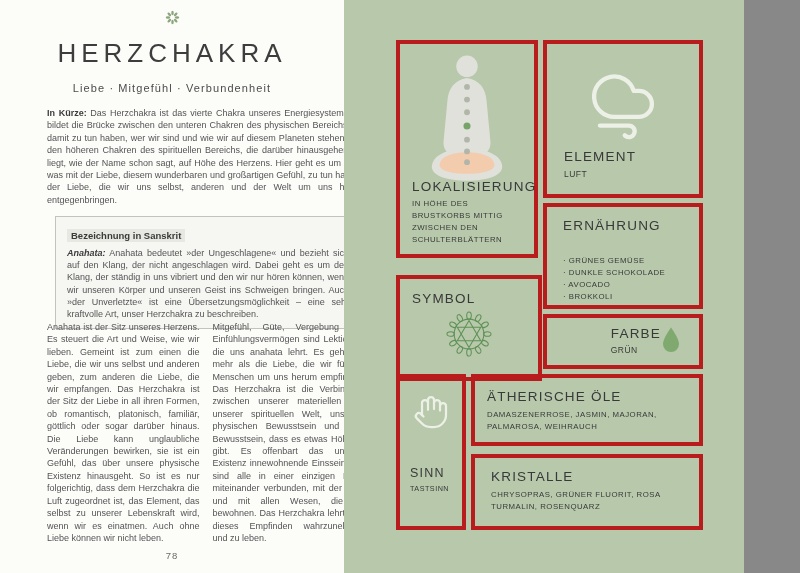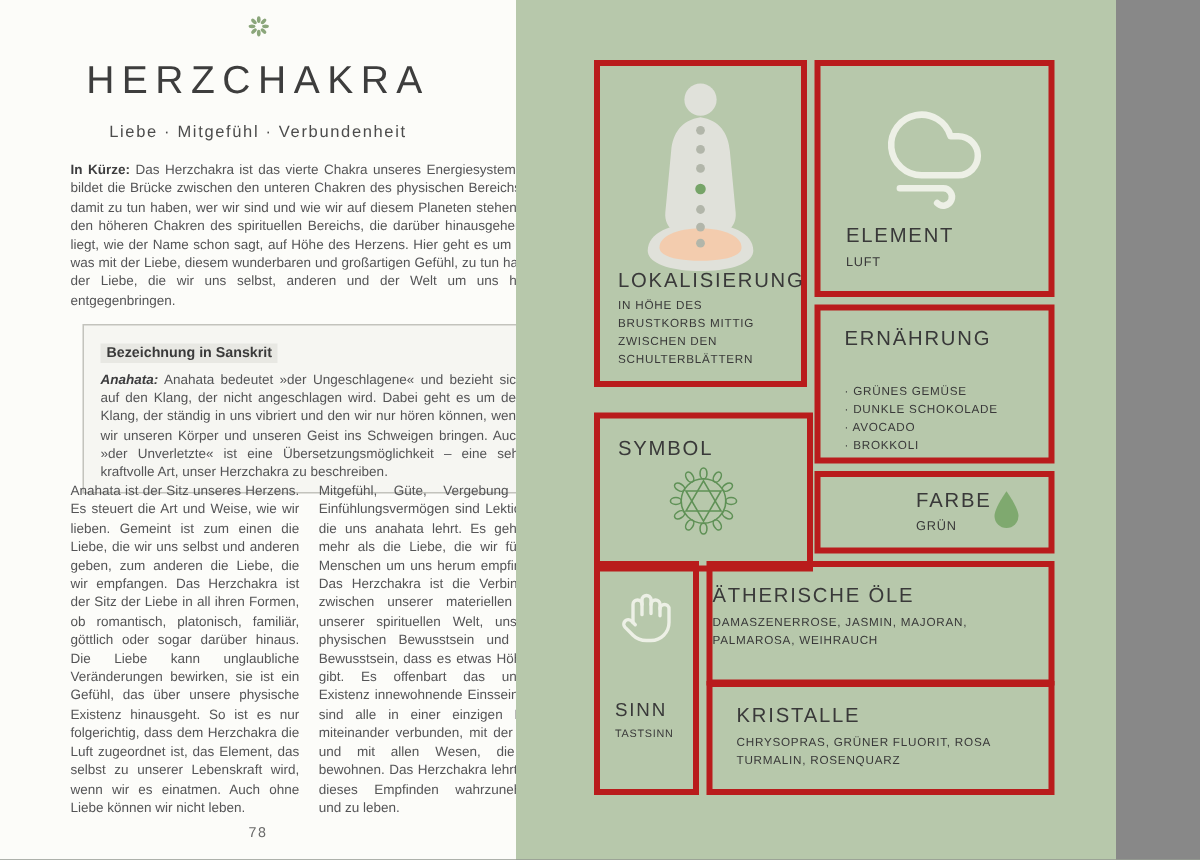--- a/index.html
+++ b/index.html
@@ -59,21 +59,21 @@
   .box-color{
     left:199px;top:314px;width:160px;height:55px;
     display:flex;align-items:center;justify-content:flex-end;padding:0 18px 0 17px;
   }
   .box-color .box-sub{margin-top:3px;font-size:8.5px;}
   .box-sense{left:52px;top:374px;width:70px;height:156px;}
   .hand-wrap{text-align:center;padding-top:16px;}
   .sense-bottom{position:absolute;left:10px;right:4px;bottom:32px;}
   .sense-bottom .box-title{font-size:12.5px;}
   .sense-bottom .box-sub{margin-top:3px;font-size:7.2px;}
-  .box-oils{left:127px;top:374px;width:232px;height:83px;padding:11px 0;}
+  .box-oils{left:127px;top:374px;width:232px;height:72px;padding:11px 12px;}
   .box-oils .box-title{margin-bottom:5px;}
   .box-crystals{left:127px;top:454px;width:232px;height:76px;padding:11px 16px;}
   .box-crystals .box-title{margin-bottom:5px;}
 </style>
 </head>
 <body>
 
 <div class="spread">
 
   <section class="page-left">

